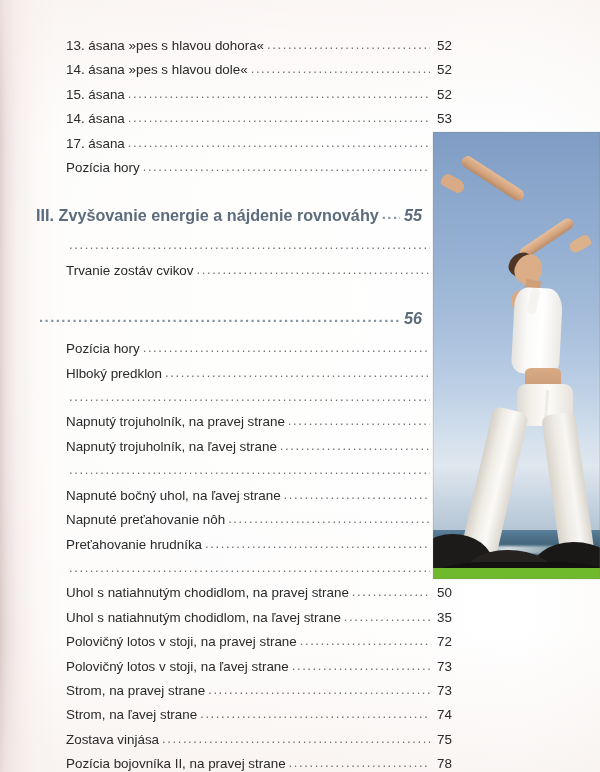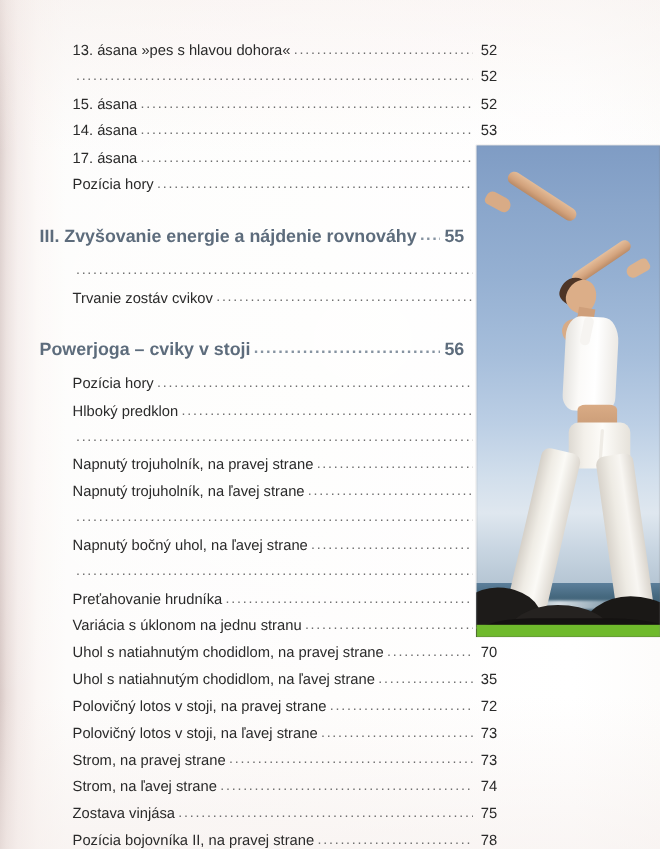--- a/index.html
+++ b/index.html
@@ -86,21 +86,21 @@
 
   
   .heading {
     font-size: 16.2px;
     font-weight: bold;
     color: #5d6c7c;
     line-height: 24px;
     padding-left: 0;
   }
   .heading .toc-label { color: #5d6c7c; }
-  .heading .toc-page  { color: #5d6c7c; }
+  .heading .toc-page  { color: #5d6c7c; font-style: italic; }
   .heading .toc-dots {
     color: #8693a1;
     letter-spacing: 1.4px;
     font-size: 15px;
     position: relative;
     top: -1px;
   }
 
   .gap-before-heading { height: 23px; }
   .gap-small          { height: 7px; }
@@ -331,20 +331,21 @@
 
   <div id="paper-tint"></div>
 
   <div id="toc">
       <div class="toc-row entry">
         <span class="toc-label">13. ásana »pes s hlavou dohora«</span>
         <span class="toc-dots">....................................................................................</span>
         <span class="toc-page">52</span>
       </div>
       <div class="toc-row entry">
+        <span class="toc-label">14. ásana »pes s hlavou dole«</span>
         <span class="toc-dots">....................................................................................</span>
         <span class="toc-page">52</span>
       </div>
       <div class="toc-row entry">
         <span class="toc-label">15. ásana</span>
         <span class="toc-dots">....................................................................................</span>
         <span class="toc-page">52</span>
       </div>
       <div class="toc-row entry">
         <span class="toc-label">14. ásana</span>
@@ -372,21 +373,20 @@
         <span class="toc-dots">....................................................................................</span>
         <span class="toc-page">56</span>
       </div>
       <div class="toc-row entry">
         <span class="toc-label">Trvanie zostáv cvikov</span>
         <span class="toc-dots">....................................................................................</span>
         <span class="toc-page">56</span>
       </div>
       <div class="gap-before-heading"></div>
       <div class="toc-row heading">
-        <span class="toc-label">Powerjoga – cviky v stoji</span>
         <span class="toc-dots">....................................................................................</span>
         <span class="toc-page">56</span>
       </div>
       <div class="gap-small"></div>
       <div class="toc-row entry">
         <span class="toc-label">Pozícia hory</span>
         <span class="toc-dots">....................................................................................</span>
         <span class="toc-page">56</span>
       </div>
       <div class="toc-row entry">
@@ -406,42 +406,42 @@
       <div class="toc-row entry">
         <span class="toc-label">Napnutý trojuholník, na ľavej strane</span>
         <span class="toc-dots">....................................................................................</span>
         <span class="toc-page">60</span>
       </div>
       <div class="toc-row entry">
         <span class="toc-dots">....................................................................................</span>
         <span class="toc-page">61</span>
       </div>
       <div class="toc-row entry">
-        <span class="toc-label">Napnutý bočný uhol, na ľavej strane</span>
+        <span class="toc-label">Napnuté bočný uhol, na ľavej strane</span>
         <span class="toc-dots">....................................................................................</span>
         <span class="toc-page">63</span>
       </div>
       <div class="toc-row entry">
+        <span class="toc-label">Napnuté preťahovanie nôh</span>
         <span class="toc-dots">....................................................................................</span>
         <span class="toc-page">63</span>
       </div>
       <div class="toc-row entry">
         <span class="toc-label">Preťahovanie hrudníka</span>
         <span class="toc-dots">....................................................................................</span>
         <span class="toc-page">68</span>
       </div>
       <div class="toc-row entry">
-        <span class="toc-label">Variácia s úklonom na jednu stranu</span>
         <span class="toc-dots">....................................................................................</span>
         <span class="toc-page">69</span>
       </div>
       <div class="toc-row entry">
         <span class="toc-label">Uhol s natiahnutým chodidlom, na pravej strane</span>
         <span class="toc-dots">....................................................................................</span>
-        <span class="toc-page">70</span>
+        <span class="toc-page">50</span>
       </div>
       <div class="toc-row entry">
         <span class="toc-label">Uhol s natiahnutým chodidlom, na ľavej strane</span>
         <span class="toc-dots">....................................................................................</span>
         <span class="toc-page">35</span>
       </div>
       <div class="toc-row entry">
         <span class="toc-label">Polovičný lotos v stoji, na pravej strane</span>
         <span class="toc-dots">....................................................................................</span>
         <span class="toc-page">72</span>

